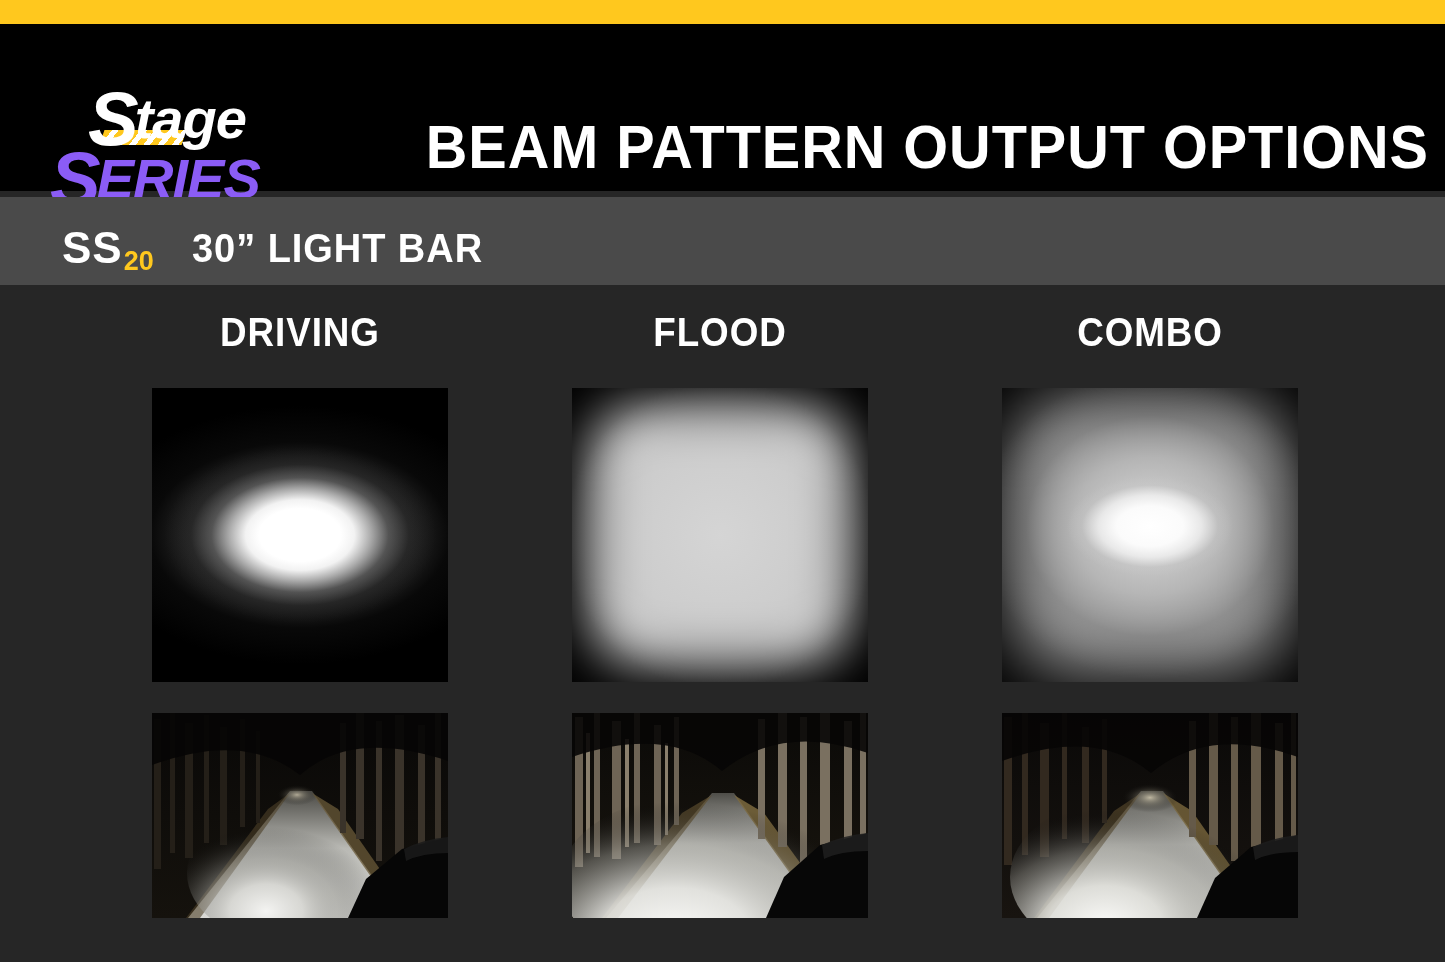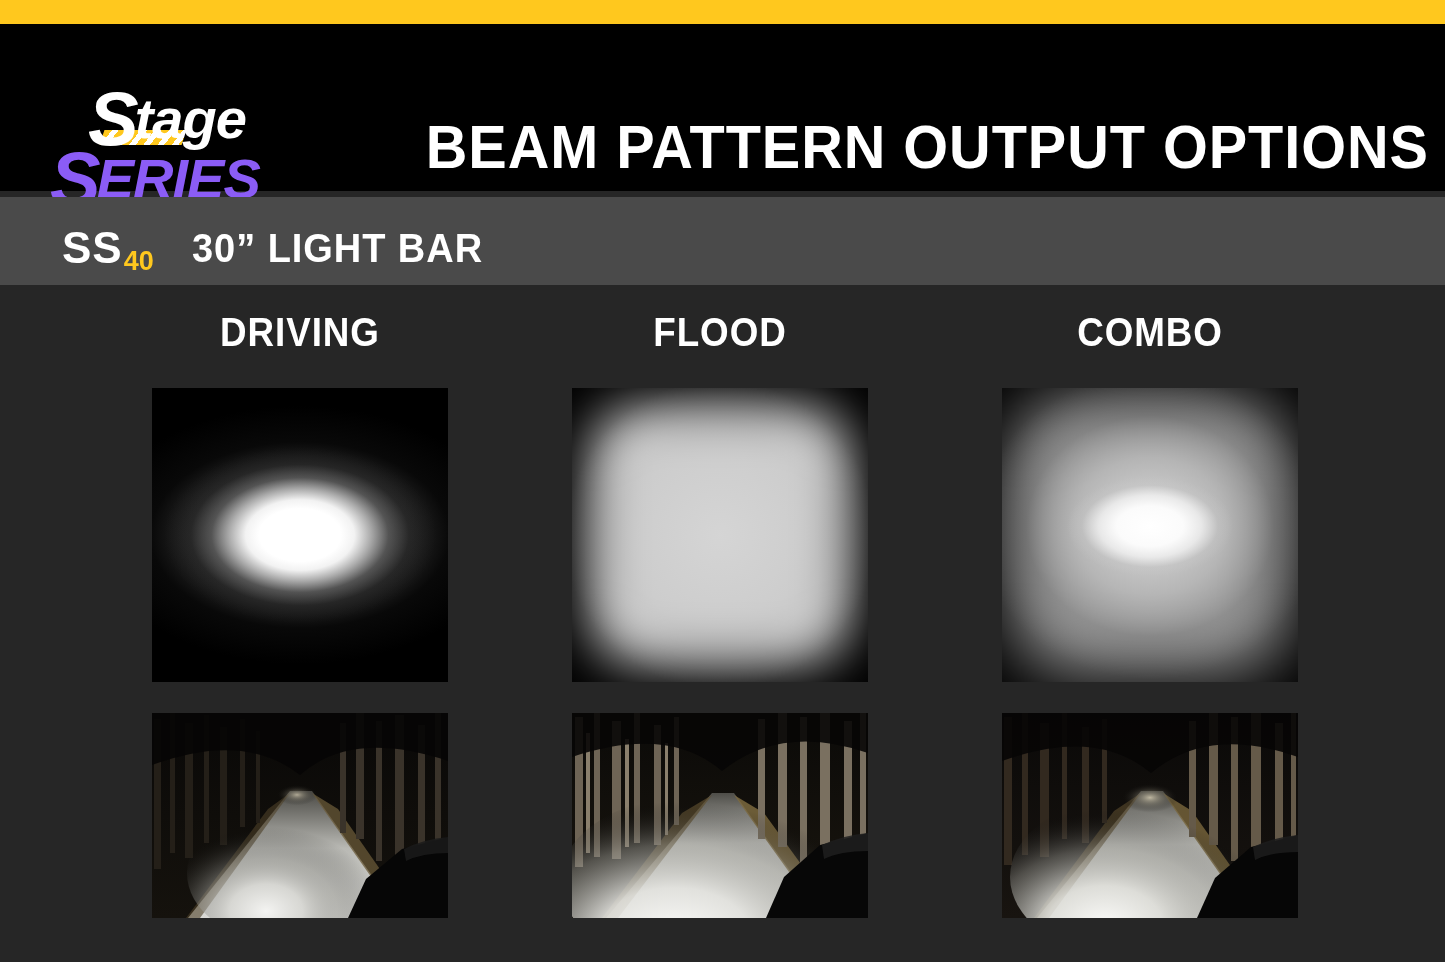--- a/index.html
+++ b/index.html
@@ -294,21 +294,21 @@
     <div class="logo">
       <div class="logo-stripes"></div>
       <div class="logo-row logo-stage"><span class="cap">S</span><span>tage</span></div>
       <div class="logo-row logo-series"><span class="cap">S</span><span>ERIES</span></div>
     </div>
 
     <div class="header-title">BEAM PATTERN OUTPUT OPTIONS</div>
   </div>
 
   <div class="product-band"></div>
-  <div class="product-badge"><span>SS</span><span class="sub">40</span></div>
+  <div class="product-badge"><span>SS</span><span class="sub">20</span></div>
   <div class="product-name">30” LIGHT BAR</div>
 
   <div class="columns">
 
     <div class="column col-0">
       <div class="col-title">DRIVING</div>
 
       <div class="beam-swatch beam-driving">
         <div class="beam-layer l2"></div>
         <div class="beam-layer l1"></div>

